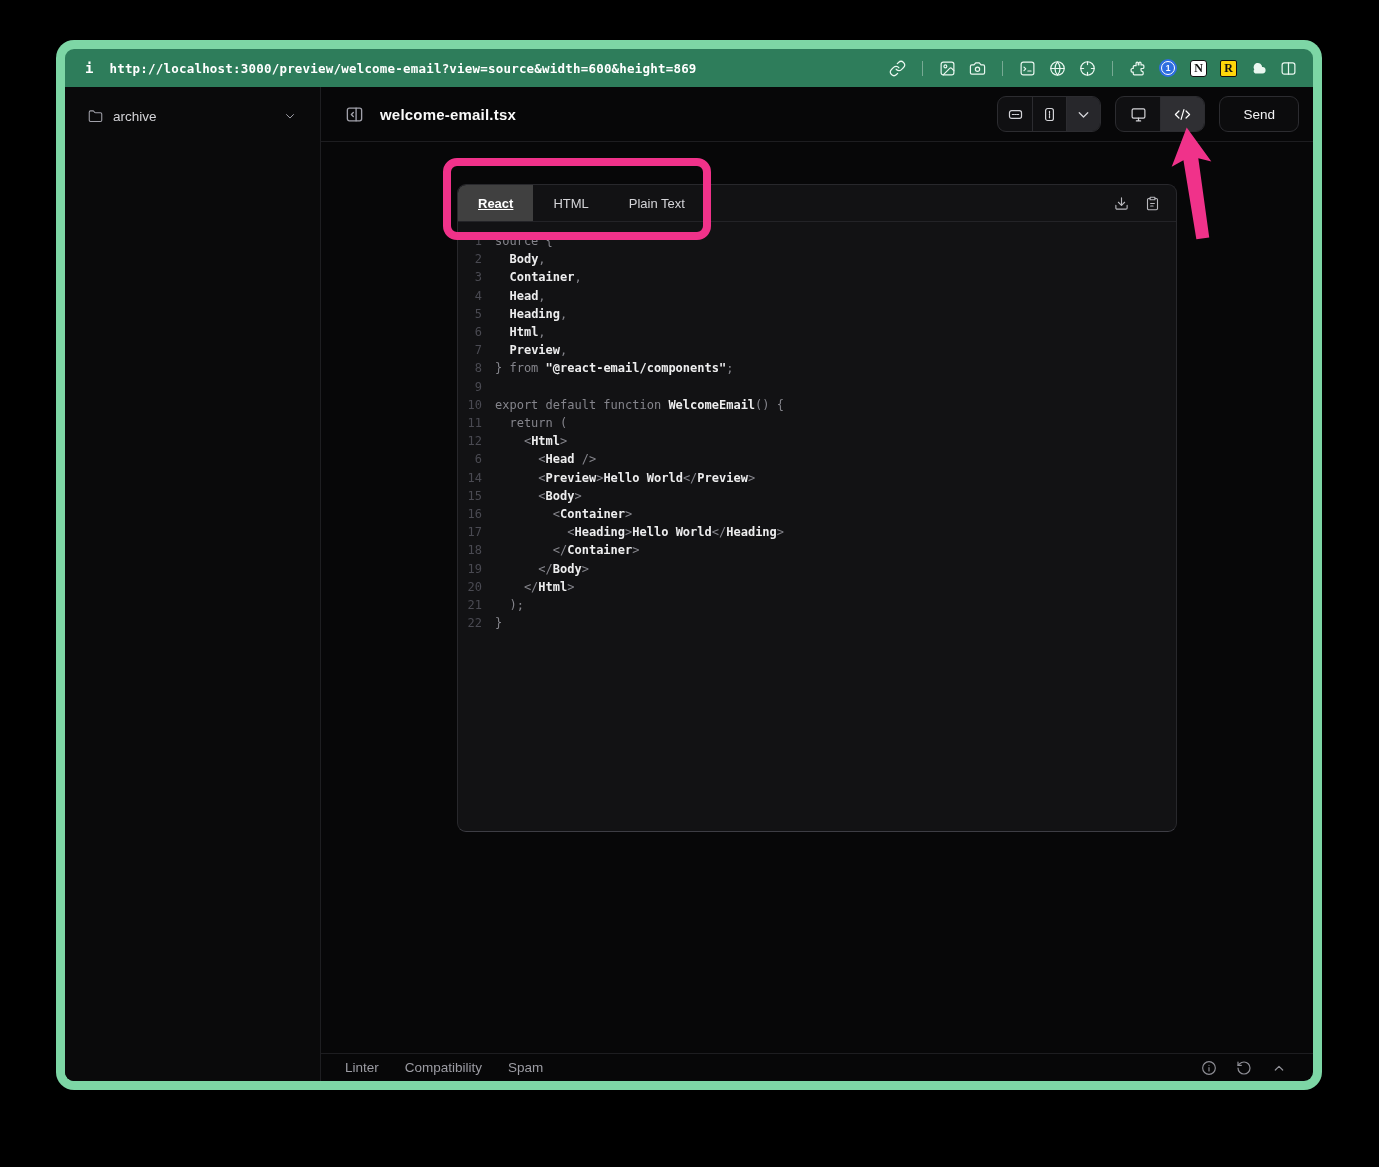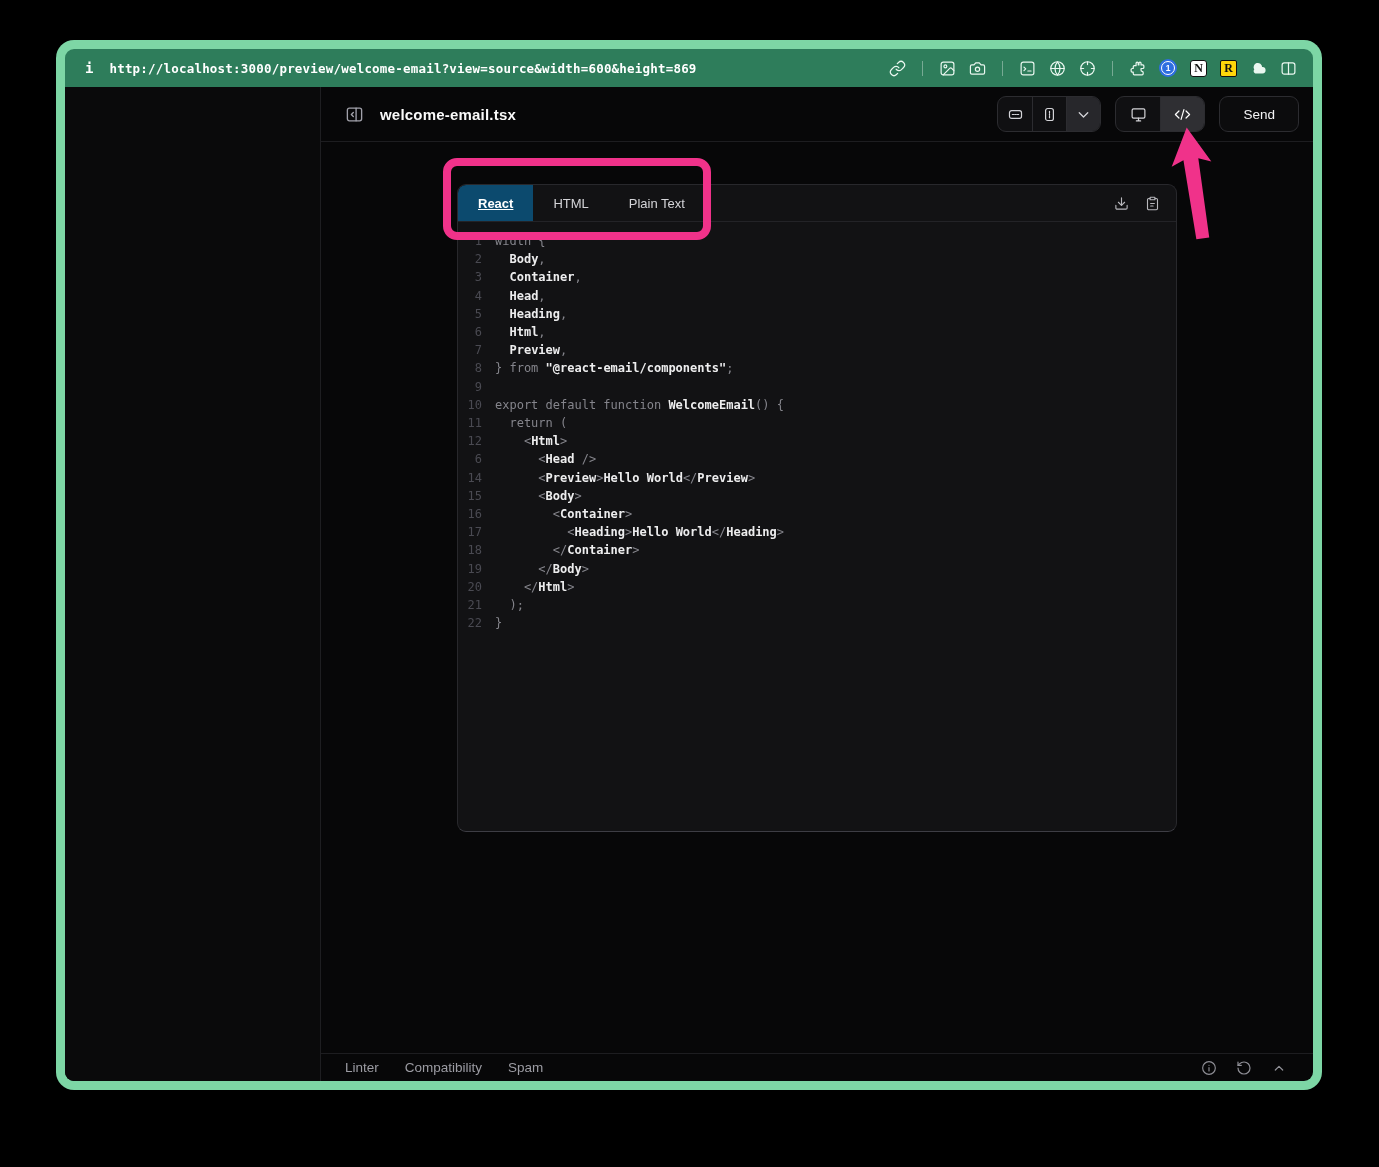--- a/index.html
+++ b/index.html
@@ -62,21 +62,21 @@
   .seg.active { background:#2f2f33; color:#fff; }
   .send-btn { height:36px; padding:0 23px; border:1px solid #2c2c30; border-radius:9px; background:#0c0c0d;
     color:#f4f4f5; font-size:13.5px; font-weight:500; display:flex; align-items:center; }
 
   
   .content { flex:1; display:flex; justify-content:center; align-items:flex-start; padding-top:42px; position:relative; }
   .code-panel { width:720px; height:648px; background:#121214; border:1px solid #28282c; border-bottom-color:#3d3d44;
     border-radius:9px; display:flex; flex-direction:column; overflow:hidden; }
   .tabbar { height:37px; flex:none; border-bottom:1px solid #232327; display:flex; align-items:stretch; }
   .tab { display:flex; align-items:center; padding:0 20px; font-size:13px; color:#d4d4d8; cursor:default; }
-  .tab.active { background:#0c4a6e; color:#fff; font-weight:600; border-top-left-radius:8px;text-decoration:underline; }
+  .tab.active { background:#404040; color:#fff; font-weight:600; border-top-left-radius:8px;text-decoration:underline; }
   .tab-actions { margin-left:auto; display:flex; align-items:center; gap:16px; padding-right:16px; color:#b8b8bd; }
   .tab-actions svg { width:15px; height:15px; display:block; }
   .code { flex:1; padding:10px 0; font-family:"DejaVu Sans Mono", monospace; font-size:12px; line-height:18.2px; color:#85858c; }
   .line { display:flex; }
   .ln { width:24px; flex:none; text-align:right; color:#4a4a52; user-select:none; }
   .lc { margin-left:13px; white-space:pre; }
   .lc .b { color:#ededee; font-weight:bold; }
 
   
   .bottombar { height:28px; flex:none; border-top:1px solid #1d1d20; display:flex; align-items:center;
@@ -163,20 +163,33 @@
             <path d="M12 4v16"></path>
           </svg>
         </span>
       </div>
   </div>
 
   <div class="app">
 
     <div class="sidebar">
       <div class="nav" id="sidebar-nav">
+          <div class="nav-row">
+            <span style="display: flex;">
+              <svg viewBox="0 0 24 24" fill="none" stroke="currentColor" stroke-width="1.7" stroke-linecap="round" stroke-linejoin="round">
+                <path d="M20 20a2 2 0 0 0 2-2V8a2 2 0 0 0-2-2h-7.9a2 2 0 0 1-1.69-.9L9.6 3.9A2 2 0 0 0 7.93 3H4a2 2 0 0 0-2 2v13a2 2 0 0 0 2 2Z"></path>
+              </svg>
+            </span>
+            <span>archive</span>
+            <span class="chev" style="display: flex;">
+              <svg viewBox="0 0 24 24" fill="none" stroke="currentColor" stroke-width="1.7" stroke-linecap="round" stroke-linejoin="round" style="width: 14px; height: 14px;">
+                <path d="m6 9.5 6 6 6-6"></path>
+              </svg>
+            </span>
+          </div>
         </div>
     </div>
 
     <div class="main">
 
       <div class="header">
         <span class="toggle">
           <svg viewBox="0 0 24 24" fill="none" stroke="currentColor" stroke-width="1.7" stroke-linecap="round" stroke-linejoin="round">
             <rect x="3" y="4" width="18" height="16" rx="2.5"></rect>
               <path d="M14 4v16"></path>
@@ -249,21 +262,21 @@
                   <rect x="8" y="2" width="8" height="4" rx="1"></rect>
                     <path d="M16 4h2a2 2 0 0 1 2 2v14a2 2 0 0 1-2 2H6a2 2 0 0 1-2-2V6a2 2 0 0 1 2-2h2"></path>
                     <path d="M9 12h6M9 16h4"></path>
                 </svg>
               </span>
             </div>
           </div>
           <div class="code" id="code-holder">
               <div class="line">
                 <span class="ln">1</span>
-                <span class="lc"><span>width {</span></span>
+                <span class="lc"><span>source {</span></span>
               </div>
               <div class="line">
                 <span class="ln">2</span>
                 <span class="lc"><span>  </span><span class="b">Body</span><span>,</span></span>
               </div>
               <div class="line">
                 <span class="ln">3</span>
                 <span class="lc"><span>  </span><span class="b">Container</span><span>,</span></span>
               </div>
               <div class="line">

